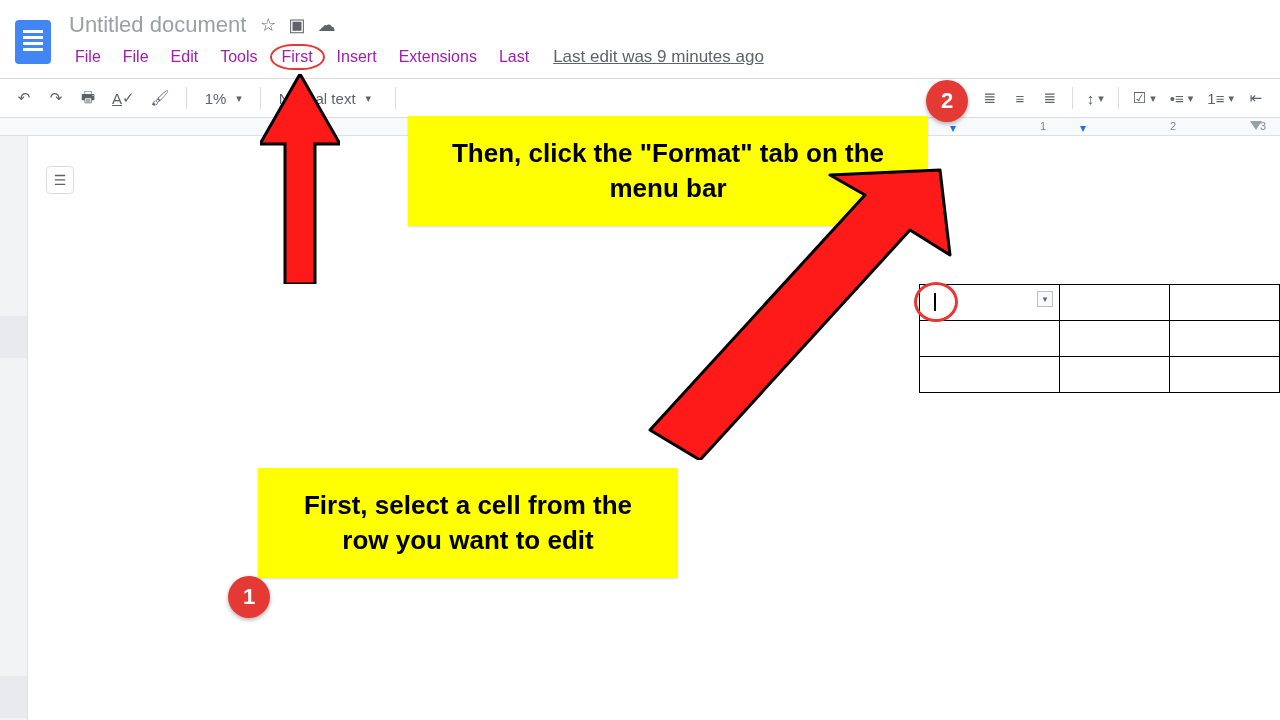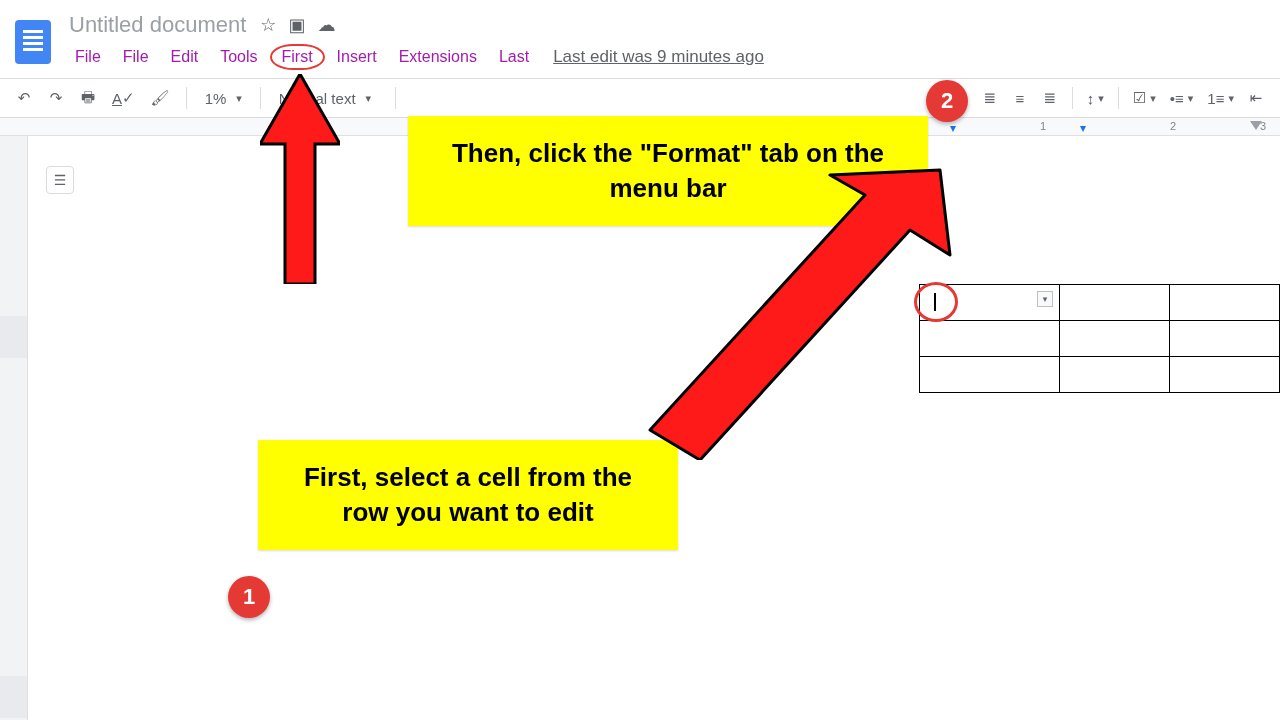--- a/index.html
+++ b/index.html
@@ -308,21 +308,21 @@
         <td></td>
         <td></td>
       </tr>
     </tbody>
       </table>
     <div class="red-circle" style="right:322px; top:146px"></div>
 
     <div class="callout" style="left:380px; top:-20px; width:520px">Then, click the "Format" tab on the menu bar</div>
     <div class="badge" style="left:898px; top:-56px">2</div>
 
-    <div class="callout" style="left:230px; top:304px; width:420px">First, select a cell from the row you want to edit</div>
+    <div class="callout" style="left:230px; top:332px; width:420px">First, select a cell from the row you want to edit</div>
     <div class="badge" style="left:200px; top:440px">1</div>
   </div>
 </div>
 
 <div class="arrow-up">
   <svg viewBox="0 0 80 210" width="80" height="210">
     <polygon points="40,0 80,70 55,70 55,210 25,210 25,70 0,70" fill="#ff1a1a" stroke="#000" stroke-width="3"></polygon>
   </svg>
 </div>
 

